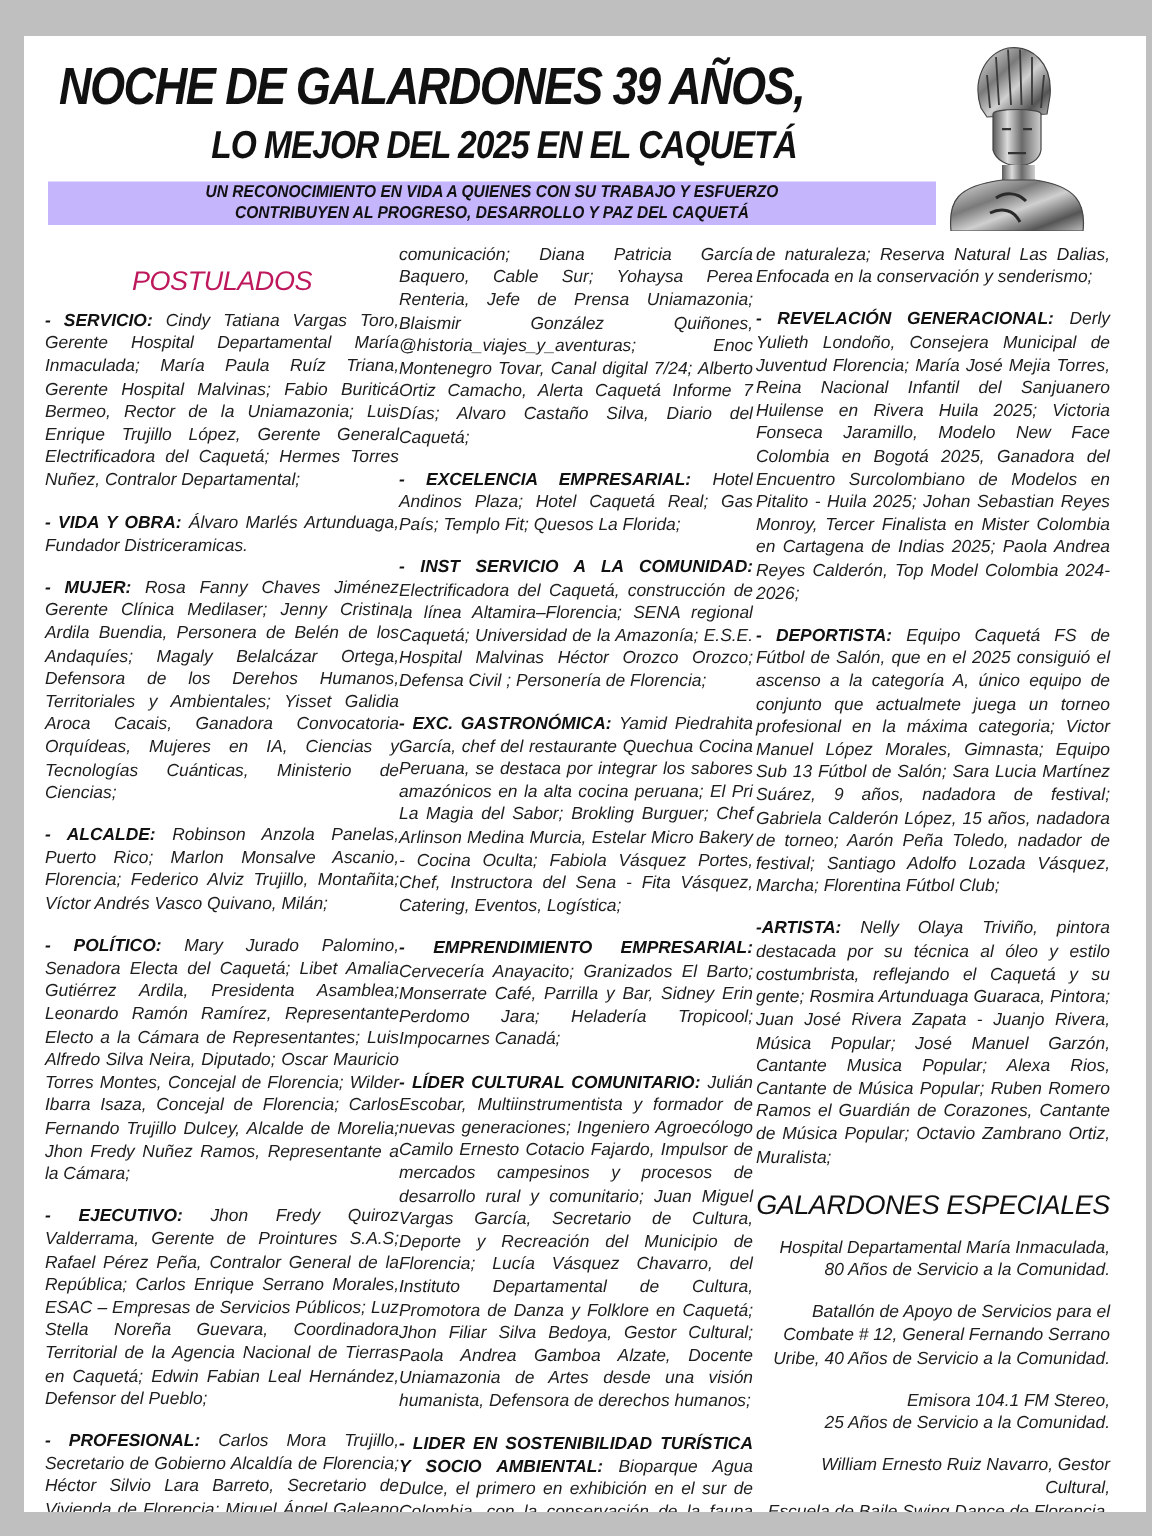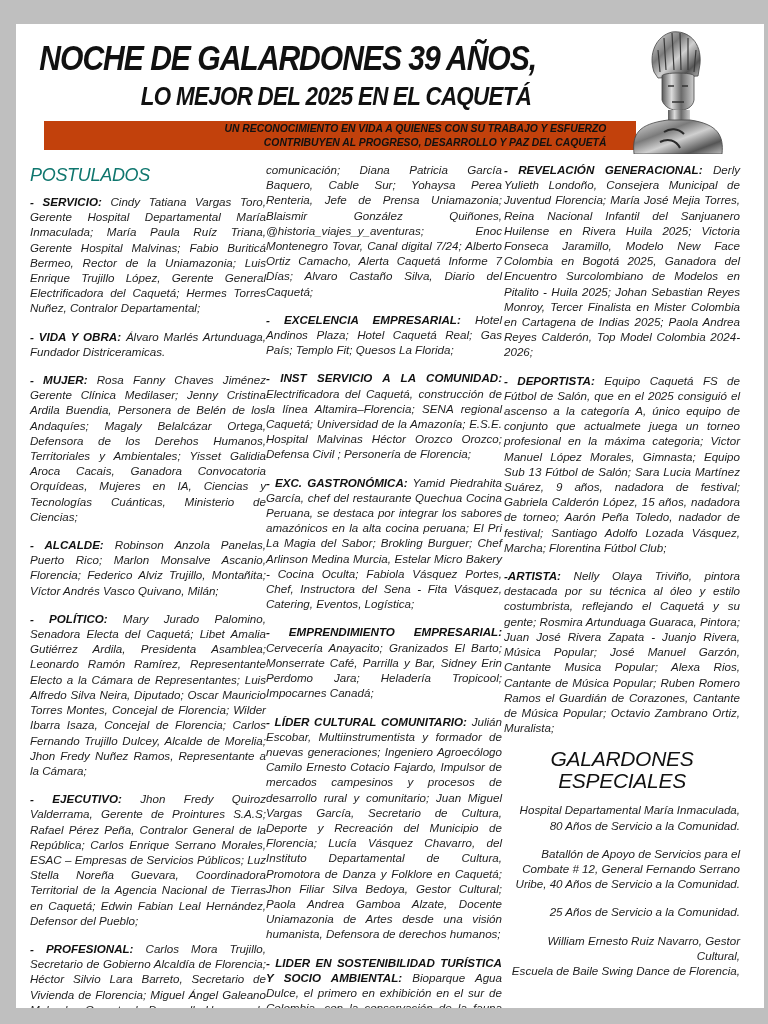--- a/index.html
+++ b/index.html
@@ -29,50 +29,50 @@
   .title2 {
     position: absolute; left: 60px; top: 56px; width: 520px;
     text-align: center;
     font-weight: bold; font-size: 26px; line-height: 32px;
     letter-spacing: -0.8px;
     transform: scaleX(0.86); transform-origin: center center;
     white-space: nowrap;
     color: #111;
   }
   .band {
-    position: absolute; left: 28px; top: 97px; width: 592px; height: 29px;
-    background: #c2410c;
-    text-align: right;
+    position: absolute; left: 16px; top: 97px; width: 592px; height: 29px;
+    background: #c4b5fd;
+    text-align: center;
   }
   .band div {
     font-weight: bold; font-size: 11.5px; line-height: 13.5px;
     color: #111; white-space: nowrap;
     transform: scaleX(0.9); transform-origin: center center;
   }
   .band .l1 { padding-top: 1px; }
   .trophy {
     position: absolute; left: 598px; top: 0px; width: 122px; height: 130px;
   }
   .col {
     position: absolute; top: 136px; width: 236px;
     font-size: 11.6px; line-height: 15.2px;
     text-align: justify;
     color: #1e1e1e;
   }
   .col1 { left: 14px; }
   .col2 { left: 250px; top: 138px; }
   .col3 { left: 488px; top: 138px; }
   .section-head {
-    font-size: 18px; line-height: 22px;
-    margin: 4px 0 8px 0; color: #0f766e; letter-spacing: -0.3px;
+    text-align: center; font-size: 18px; line-height: 22px;
+    margin: 16px 0 8px 0; color: #be185d; letter-spacing: -0.3px;
   }
   .entry { margin: 0 0 13px 0; }
   .entry .cat { font-weight: bold; color: #111; }
   .special-head {
-    text-align: center; font-size: 21px; line-height: 22px;
+    text-align: center; font-size: 18px; line-height: 22px;
     margin: 4px 0 10px 0; color: #111; letter-spacing: -0.3px;
   }
   .special {
     text-align: right; font-size: 11.6px; line-height: 15.2px;
     margin: 0 0 13px 0; color: #1e1e1e;
   }
   .special span { display: block; }
   .cont { margin: 0 0 13px 0; }
 </style>
 </head>
@@ -135,36 +135,38 @@
 
     <p class="entry"><span class="cat">- EXCELENCIA EMPRESARIAL:</span><span> Hotel Andinos Plaza; Hotel Caquetá Real; Gas País; Templo Fit; Quesos La Florida;</span></p>
     <p class="entry"><span class="cat">- INST SERVICIO A LA COMUNIDAD:</span><span> Electrificadora del Caquetá, construcción de la línea Altamira–Florencia; SENA regional Caquetá; Universidad de la Amazonía; E.S.E. Hospital Malvinas Héctor Orozco Orozco; Defensa Civil ; Personería de Florencia;</span></p>
     <p class="entry"><span class="cat">- EXC. GASTRONÓMICA:</span><span> Yamid Piedrahita García, chef del restaurante Quechua Cocina Peruana, se destaca por integrar los sabores amazónicos en la alta cocina peruana; El Pri La Magia del Sabor; Brokling Burguer; Chef Arlinson Medina Murcia, Estelar Micro Bakery - Cocina Oculta; Fabiola Vásquez Portes, Chef, Instructora del Sena - Fita Vásquez, Catering, Eventos, Logística;</span></p>
     <p class="entry"><span class="cat">- EMPRENDIMIENTO EMPRESARIAL:</span><span> Cervecería Anayacito; Granizados El Barto; Monserrate Café, Parrilla y Bar, Sidney Erin Perdomo Jara; Heladería Tropicool; Impocarnes Canadá;</span></p>
     <p class="entry"><span class="cat">- LÍDER CULTURAL COMUNITARIO:</span><span> Julián Escobar, Multiinstrumentista y formador de nuevas generaciones; Ingeniero Agroecólogo Camilo Ernesto Cotacio Fajardo, Impulsor de mercados campesinos y procesos de desarrollo rural y comunitario; Juan Miguel Vargas García, Secretario de Cultura, Deporte y Recreación del Municipio de Florencia; Lucía Vásquez Chavarro, del Instituto Departamental de Cultura, Promotora de Danza y Folklore en Caquetá; Jhon Filiar Silva Bedoya, Gestor Cultural; Paola Andrea Gamboa Alzate, Docente Uniamazonia de Artes desde una visión humanista, Defensora de derechos humanos;</span></p>
     <p class="entry"><span class="cat">- LIDER EN SOSTENIBILIDAD TURÍSTICA Y SOCIO AMBIENTAL:</span><span> Bioparque Agua Dulce, el primero en exhibición en el sur de Colombia, con la conservación de la fauna silvestre de la Amazonía colombiana; Dailer Montoya, defensor de la cuenca del río Hacha, defensa frente a la explotación minera y su entorno ambiental, turístico y socioeconómico, Nicolás Castaño Arboleda, Investigador del Instituto SINCHI y Coordinador del Programa Ecosistemas y Recursos Naturales; Reserva Natural El Danubio, Reconocida por su alto valor en ecoturismo; Posada de los Andakies, Enfoque en la reserva ornitológica y el turismo</span></p>
   </div>
 
   <div class="col col3">
+    <p class="cont">de naturaleza; Reserva Natural Las Dalias, Enfocada en la conservación y senderismo;</p>
 
     <p class="entry"><span class="cat">- REVELACIÓN GENERACIONAL:</span><span> Derly Yulieth Londoño, Consejera Municipal de Juventud Florencia; María José Mejia Torres, Reina Nacional Infantil del Sanjuanero Huilense en Rivera Huila 2025; Victoria Fonseca Jaramillo, Modelo New Face Colombia en Bogotá 2025, Ganadora del Encuentro Surcolombiano de Modelos en Pitalito - Huila 2025; Johan Sebastian Reyes Monroy, Tercer Finalista en Mister Colombia en Cartagena de Indias 2025; Paola Andrea Reyes Calderón, Top Model Colombia 2024-2026;</span></p>
     <p class="entry"><span class="cat">- DEPORTISTA:</span><span> Equipo Caquetá FS de Fútbol de Salón, que en el 2025 consiguió el ascenso a la categoría A, único equipo de conjunto que actualmete juega un torneo profesional en la máxima categoria; Victor Manuel López Morales, Gimnasta; Equipo Sub 13 Fútbol de Salón; Sara Lucia Martínez Suárez, 9 años, nadadora de festival; Gabriela Calderón López, 15 años, nadadora de torneo; Aarón Peña Toledo, nadador de festival; Santiago Adolfo Lozada Vásquez, Marcha; Florentina Fútbol Club;</span></p>
     <p class="entry"><span class="cat">-ARTISTA:</span><span> Nelly Olaya Triviño, pintora destacada por su técnica al óleo y estilo costumbrista, reflejando el Caquetá y su gente; Rosmira Artunduaga Guaraca, Pintora; Juan José Rivera Zapata - Juanjo Rivera, Música Popular; José Manuel Garzón, Cantante Musica Popular; Alexa Rios, Cantante de Música Popular; Ruben Romero Ramos el Guardián de Corazones, Cantante de Música Popular; Octavio Zambrano Ortiz, Muralista;</span></p>
 
     <div class="special-head">GALARDONES ESPECIALES</div>
 
     <div class="special">
       <span>Hospital Departamental María Inmaculada,</span>
       <span>80 Años de Servicio a la Comunidad.</span>
     </div>
     <div class="special">
       <span>Batallón de Apoyo de Servicios para el Combate # 12, General Fernando Serrano</span>
       <span>Uribe, 40 Años de Servicio a la Comunidad.</span>
     </div>
     <div class="special">
+      <span>Emisora 104.1 FM Stereo,</span>
       <span>25 Años de Servicio a la Comunidad.</span>
     </div>
     <div class="special">
       <span>William Ernesto Ruiz Navarro, Gestor Cultural,</span>
       <span>Escuela de Baile Swing Dance de Florencia,</span>
 
     </div>
 
   </div>
 

